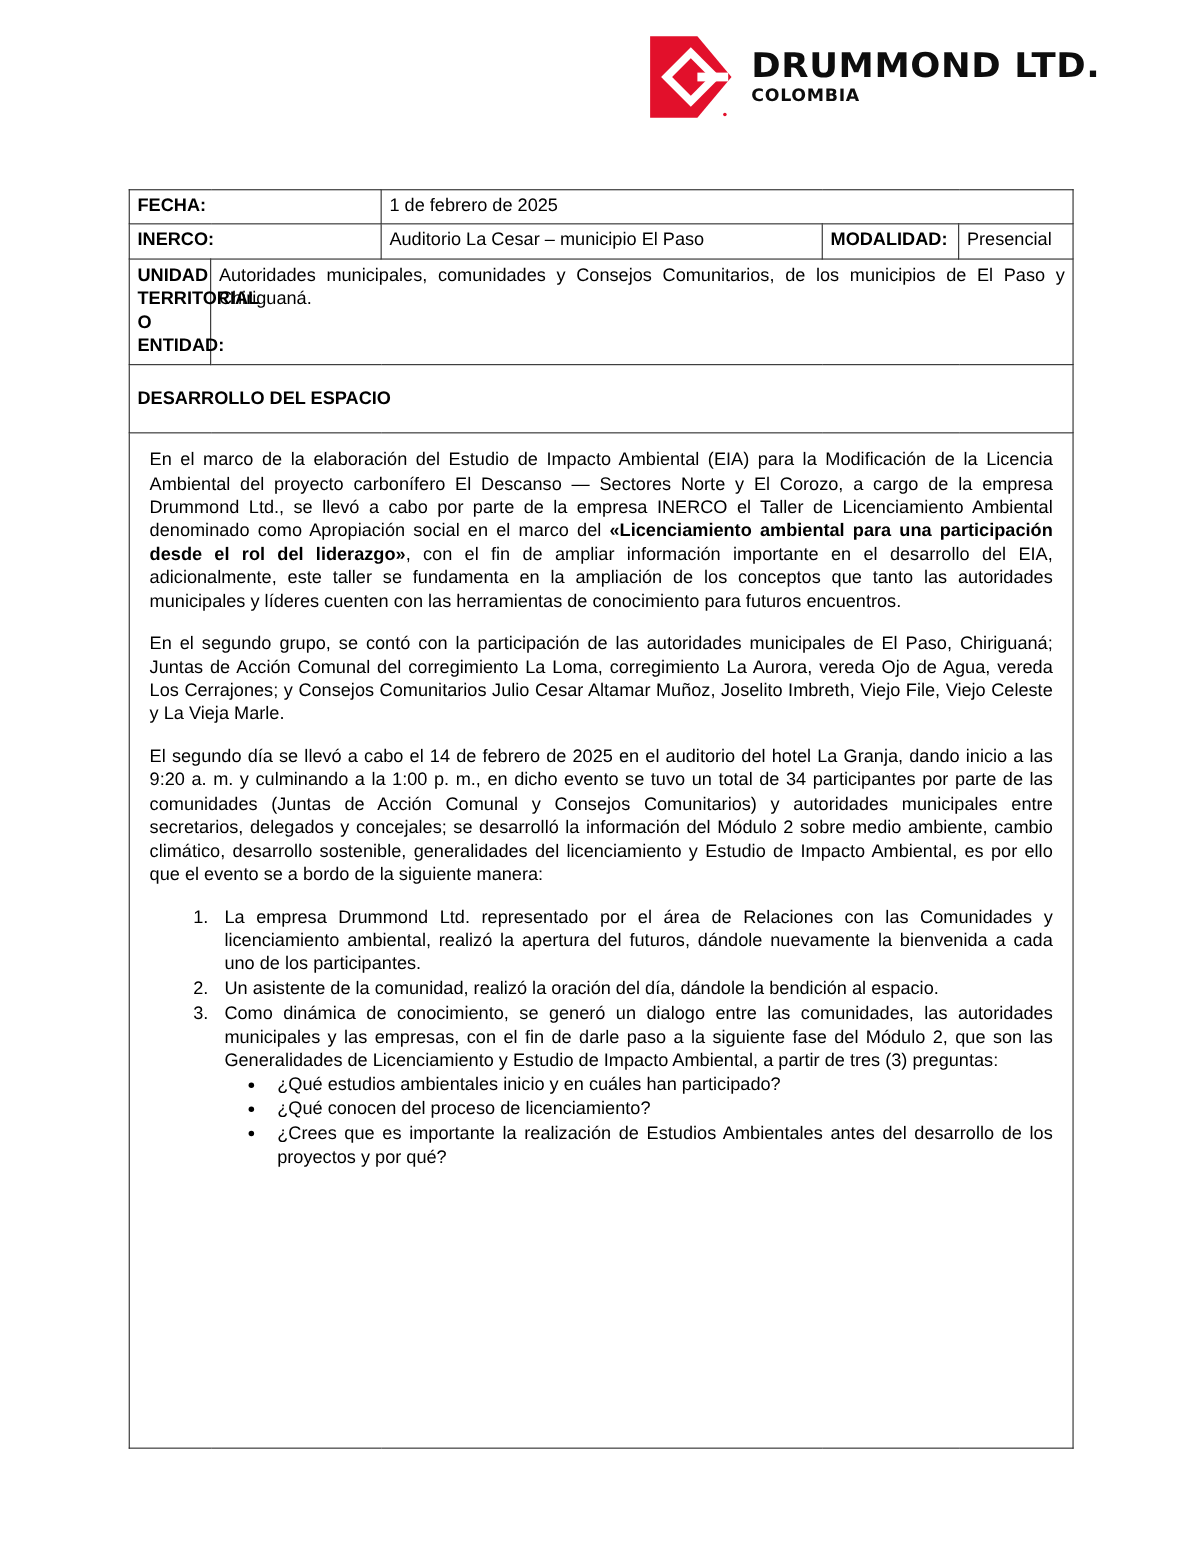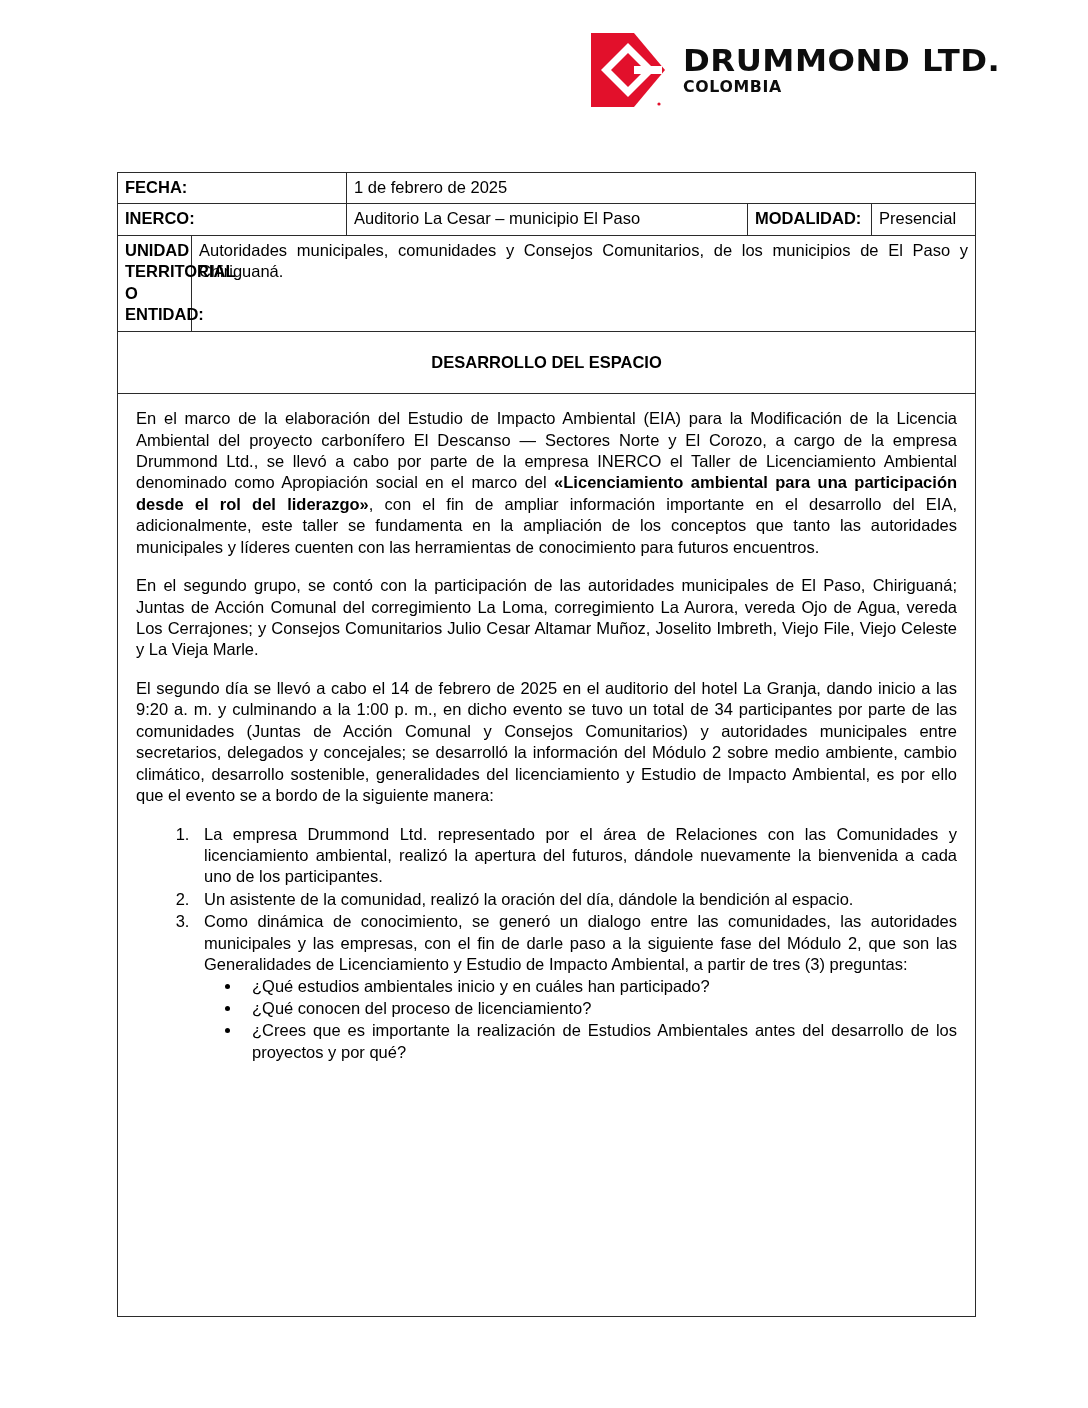--- a/index.html
+++ b/index.html
@@ -96,21 +96,21 @@
   .c-label-just {
     font-weight: bold;
     text-align: justify;
     text-align-last: justify;
   }
   .c-val { font-weight: normal; }
   .c-val-just {
     text-align: justify;
   }
   .c-section {
-    text-align: center;
+    text-align: left;
     font-weight: bold;
     font-size: 17px;
     padding-top: 20px !important;
     padding-bottom: 20px !important;
   }
 
   
   .body-cell {
     height: 890px;
     padding: 14px 18px 18px 18px !important;

